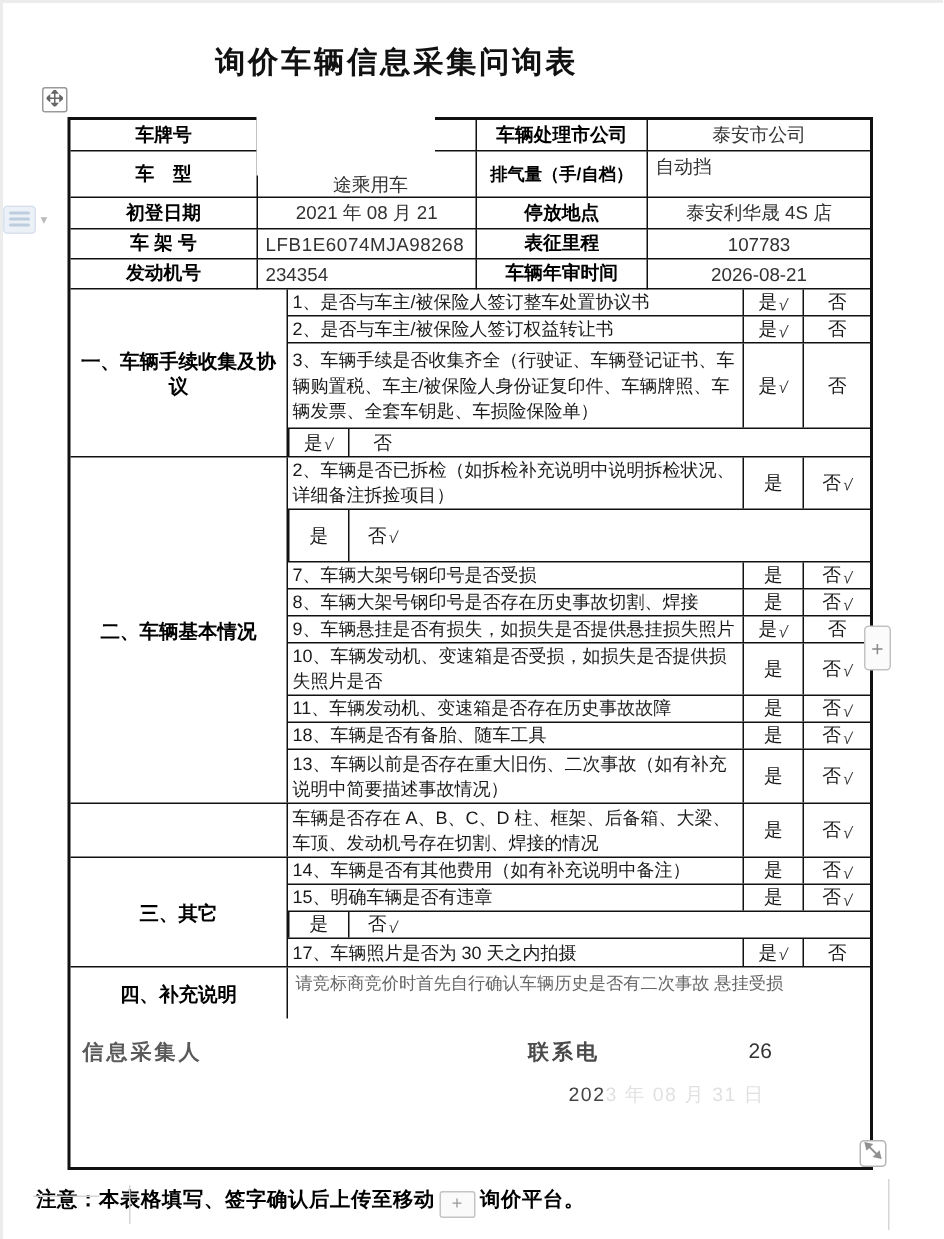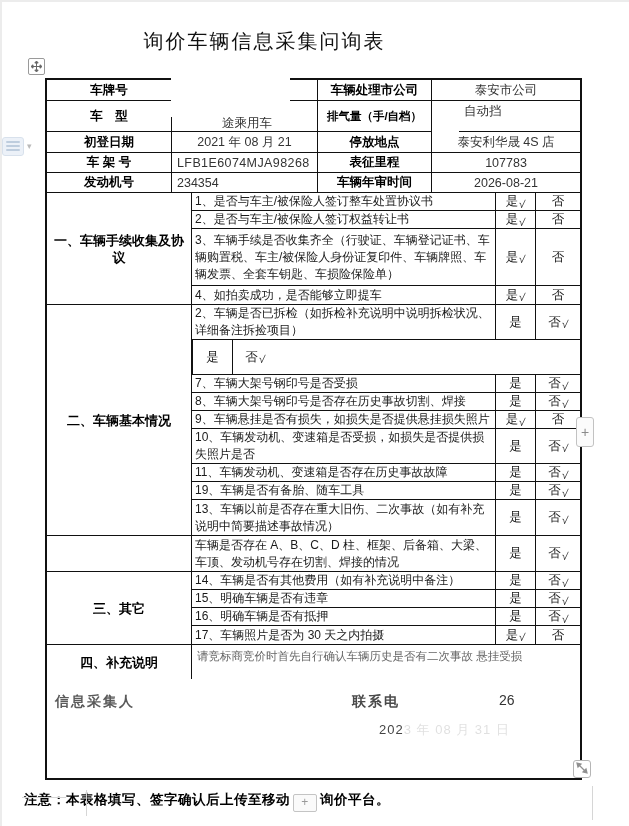--- a/index.html
+++ b/index.html
@@ -5,21 +5,21 @@
   html,body{margin:0;padding:0;background:#ffffff;}
   .page{
     position:relative;width:629px;height:826px;background:#fff;overflow:hidden;
     font-family:"Liberation Sans","DejaVu Sans",sans-serif;color:#1a1a1a;
   }
   .edge-top{position:absolute;left:0;top:0;width:629px;height:2px;background:#ececec;}
   .edge-left{position:absolute;left:0;top:0;width:2px;height:826px;background:#ececec;}
 
   .title{
     position:absolute;left:0;top:28px;width:529px;text-align:center;
-    font-size:20px;font-weight:normal;letter-spacing:2px;color:#111;
+    font-size:20px;font-weight:bold;letter-spacing:2px;color:#111;
   }
 
   
   .move-handle{position:absolute;left:28px;top:58px;width:17px;height:17px;border:1px solid #9a9a9a;
     background:#fff;border-radius:2px;display:flex;align-items:center;justify-content:center;box-sizing:border-box;}
   .paste-icon{position:absolute;left:2px;top:137px;width:22px;height:19px;background:#dde7f3;
     border:1px solid #b9c9dd;border-radius:3px;opacity:.55;box-sizing:border-box;padding:3px 3px;}
   .paste-icon i{display:block;height:2px;background:#8aa5c4;margin-bottom:2px;border-radius:1px;}
   .paste-caret{position:absolute;left:27px;top:141px;font-size:9px;color:#a9a9a9;opacity:.8;}
   .side-plus{position:absolute;left:576px;top:417px;width:18px;height:30px;border:1px solid #c2c2c2;
@@ -35,21 +35,21 @@
   
   .sheet{position:absolute;left:45px;top:78px;width:537px;border:2px solid #111;box-sizing:border-box;background:#fff;}
   .cell{box-sizing:border-box;overflow:hidden;}
   
   .info{display:grid;grid-template-columns:125px 146px 114px 148px;grid-template-rows:21px 31px 21px 20px 20px;}
   .info .cell{border-right:1px solid #111;border-bottom:1px solid #111;display:flex;align-items:center;justify-content:center;font-size:12.5px;}
   .info .cell:nth-child(4n){border-right:none;}
   .ilabel{font-weight:bold;color:#000;white-space:nowrap;}
   .ival{color:#333;}
   .ival.left{justify-content:flex-start;padding-left:5px;}
-  .ival.topleft{align-items:flex-start;justify-content:flex-start;padding:2px 0 0 5px;margin-left:27px;}
+  .ival.topleft{align-items:flex-start;justify-content:flex-start;padding:2px 0 0 5px;}
   .vmodel{flex-direction:column;align-items:stretch;justify-content:space-between;padding:1px 0;color:#333;}
   .vmodel .t1{text-align:right;padding-right:16px;line-height:13px;}
   .vmodel .t2{text-align:left;padding-left:5px;line-height:14px;}
   .serial{letter-spacing:.4px;font-size:12px;}
 
   
   .section{display:flex;border-bottom:1px solid #111;}
   .section:last-of-type{border-bottom:none;}
   .cat{width:145px;border-right:1px solid #111;box-sizing:border-box;display:flex;align-items:center;
     justify-content:center;text-align:center;font-weight:bold;font-size:13px;color:#000;padding:0 3px;line-height:17px;}
@@ -160,21 +160,20 @@
               <div class="qtext">2、是否与车主/被保险人签订权益转让书</div>
               <div class="acell yes">是<span class="check">√</span></div>
               <div class="acell no">否</div>
             </div>
             <div class="qrow lines-3">
               <div class="qtext">3、车辆手续是否收集齐全（行驶证、车辆登记证书、车辆购置税、车主/被保险人身份证复印件、车辆牌照、车辆发票、全套车钥匙、车损险保险单）</div>
               <div class="acell yes">是<span class="check">√</span></div>
               <div class="acell no">否</div>
             </div>
             <div class="qrow lines-1">
-              <div class="qtext">4、如拍卖成功，是否能够立即提车</div>
               <div class="acell yes">是<span class="check">√</span></div>
               <div class="acell no">否</div>
             </div>
           </div>
         </div>
         <div class="section">
           <div class="cat">二、车辆基本情况</div>
           <div class="qcol">
             <div class="qrow lines-2">
               <div class="qtext">2、车辆是否已拆检（如拆检补充说明中说明拆检状况、详细备注拆捡项目）</div>
@@ -204,21 +203,21 @@
               <div class="qtext">10、车辆发动机、变速箱是否受损，如损失是否提供损失照片是否</div>
               <div class="acell yes">是</div>
               <div class="acell no">否<span class="check">√</span></div>
             </div>
             <div class="qrow lines-1">
               <div class="qtext">11、车辆发动机、变速箱是否存在历史事故故障</div>
               <div class="acell yes">是</div>
               <div class="acell no">否<span class="check">√</span></div>
             </div>
             <div class="qrow lines-1">
-              <div class="qtext">19、车辆是否有备胎、随车工具</div>
+              <div class="qtext">18、车辆是否有备胎、随车工具</div>
               <div class="acell yes">是</div>
               <div class="acell no">否<span class="check">√</span></div>
             </div>
             <div class="qrow lines-2">
               <div class="qtext">13、车辆以前是否存在重大旧伤、二次事故（如有补充说明中简要描述事故情况）</div>
               <div class="acell yes">是</div>
               <div class="acell no">否<span class="check">√</span></div>
             </div>
           </div>
         </div>
@@ -239,21 +238,20 @@
               <div class="qtext">14、车辆是否有其他费用（如有补充说明中备注）</div>
               <div class="acell yes">是</div>
               <div class="acell no">否<span class="check">√</span></div>
             </div>
             <div class="qrow lines-1">
               <div class="qtext">15、明确车辆是否有违章</div>
               <div class="acell yes">是</div>
               <div class="acell no">否<span class="check">√</span></div>
             </div>
             <div class="qrow lines-1">
-              <div class="qtext">16、明确车辆是否有抵押</div>
               <div class="acell yes">是</div>
               <div class="acell no">否<span class="check">√</span></div>
             </div>
             <div class="qrow lines-1">
               <div class="qtext">17、车辆照片是否为 30 天之内拍摄</div>
               <div class="acell yes">是<span class="check">√</span></div>
               <div class="acell no">否</div>
             </div>
           </div>
         </div>

